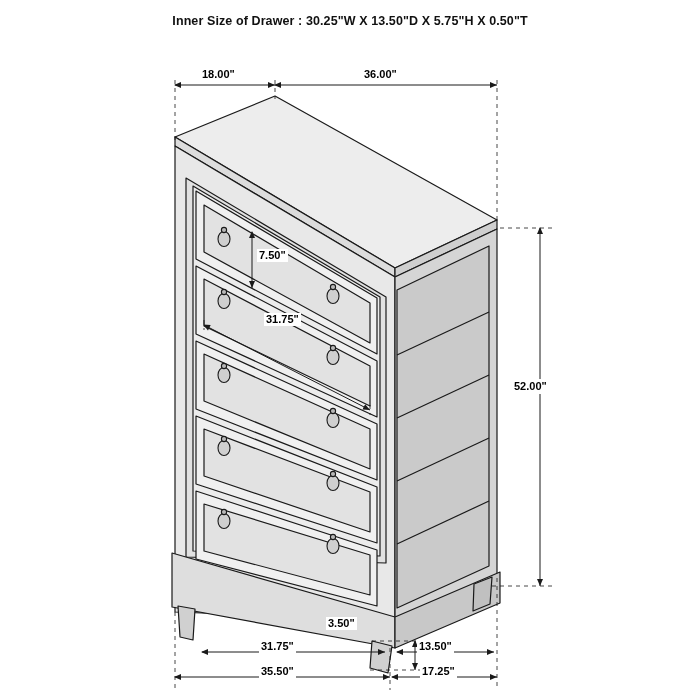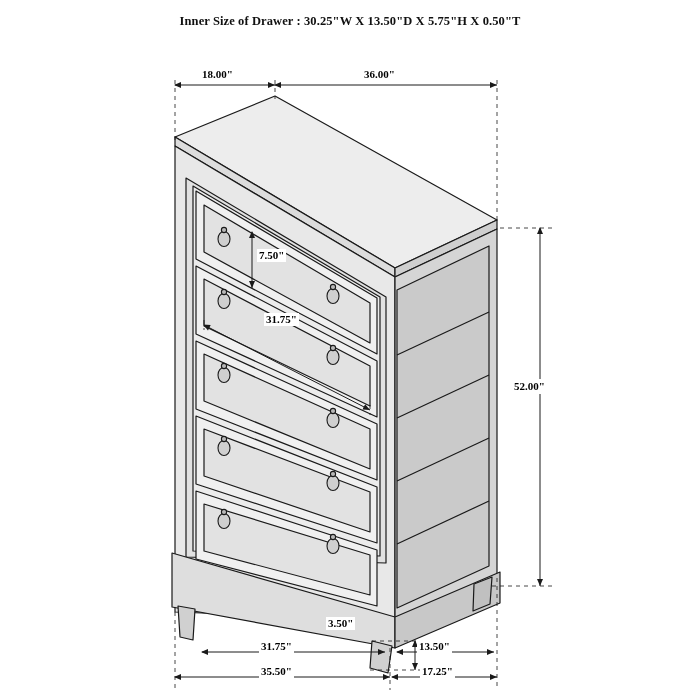--- a/index.html
+++ b/index.html
@@ -12,21 +12,20 @@
     height: 700px;
     font-family: "Liberation Sans", sans-serif;
     color: #000000;
     position: relative;
     overflow: hidden;
   }
   #stage {
     position: relative;
     width: 700px;
     height: 700px;
-    font-family: Liberation Serif, serif;
   }
   #title {
     position: absolute;
     top: 14px;
     left: 0;
     width: 700px;
     text-align: center;
     font-size: 12.5px;
     font-weight: bold;
     letter-spacing: 0.1px;

